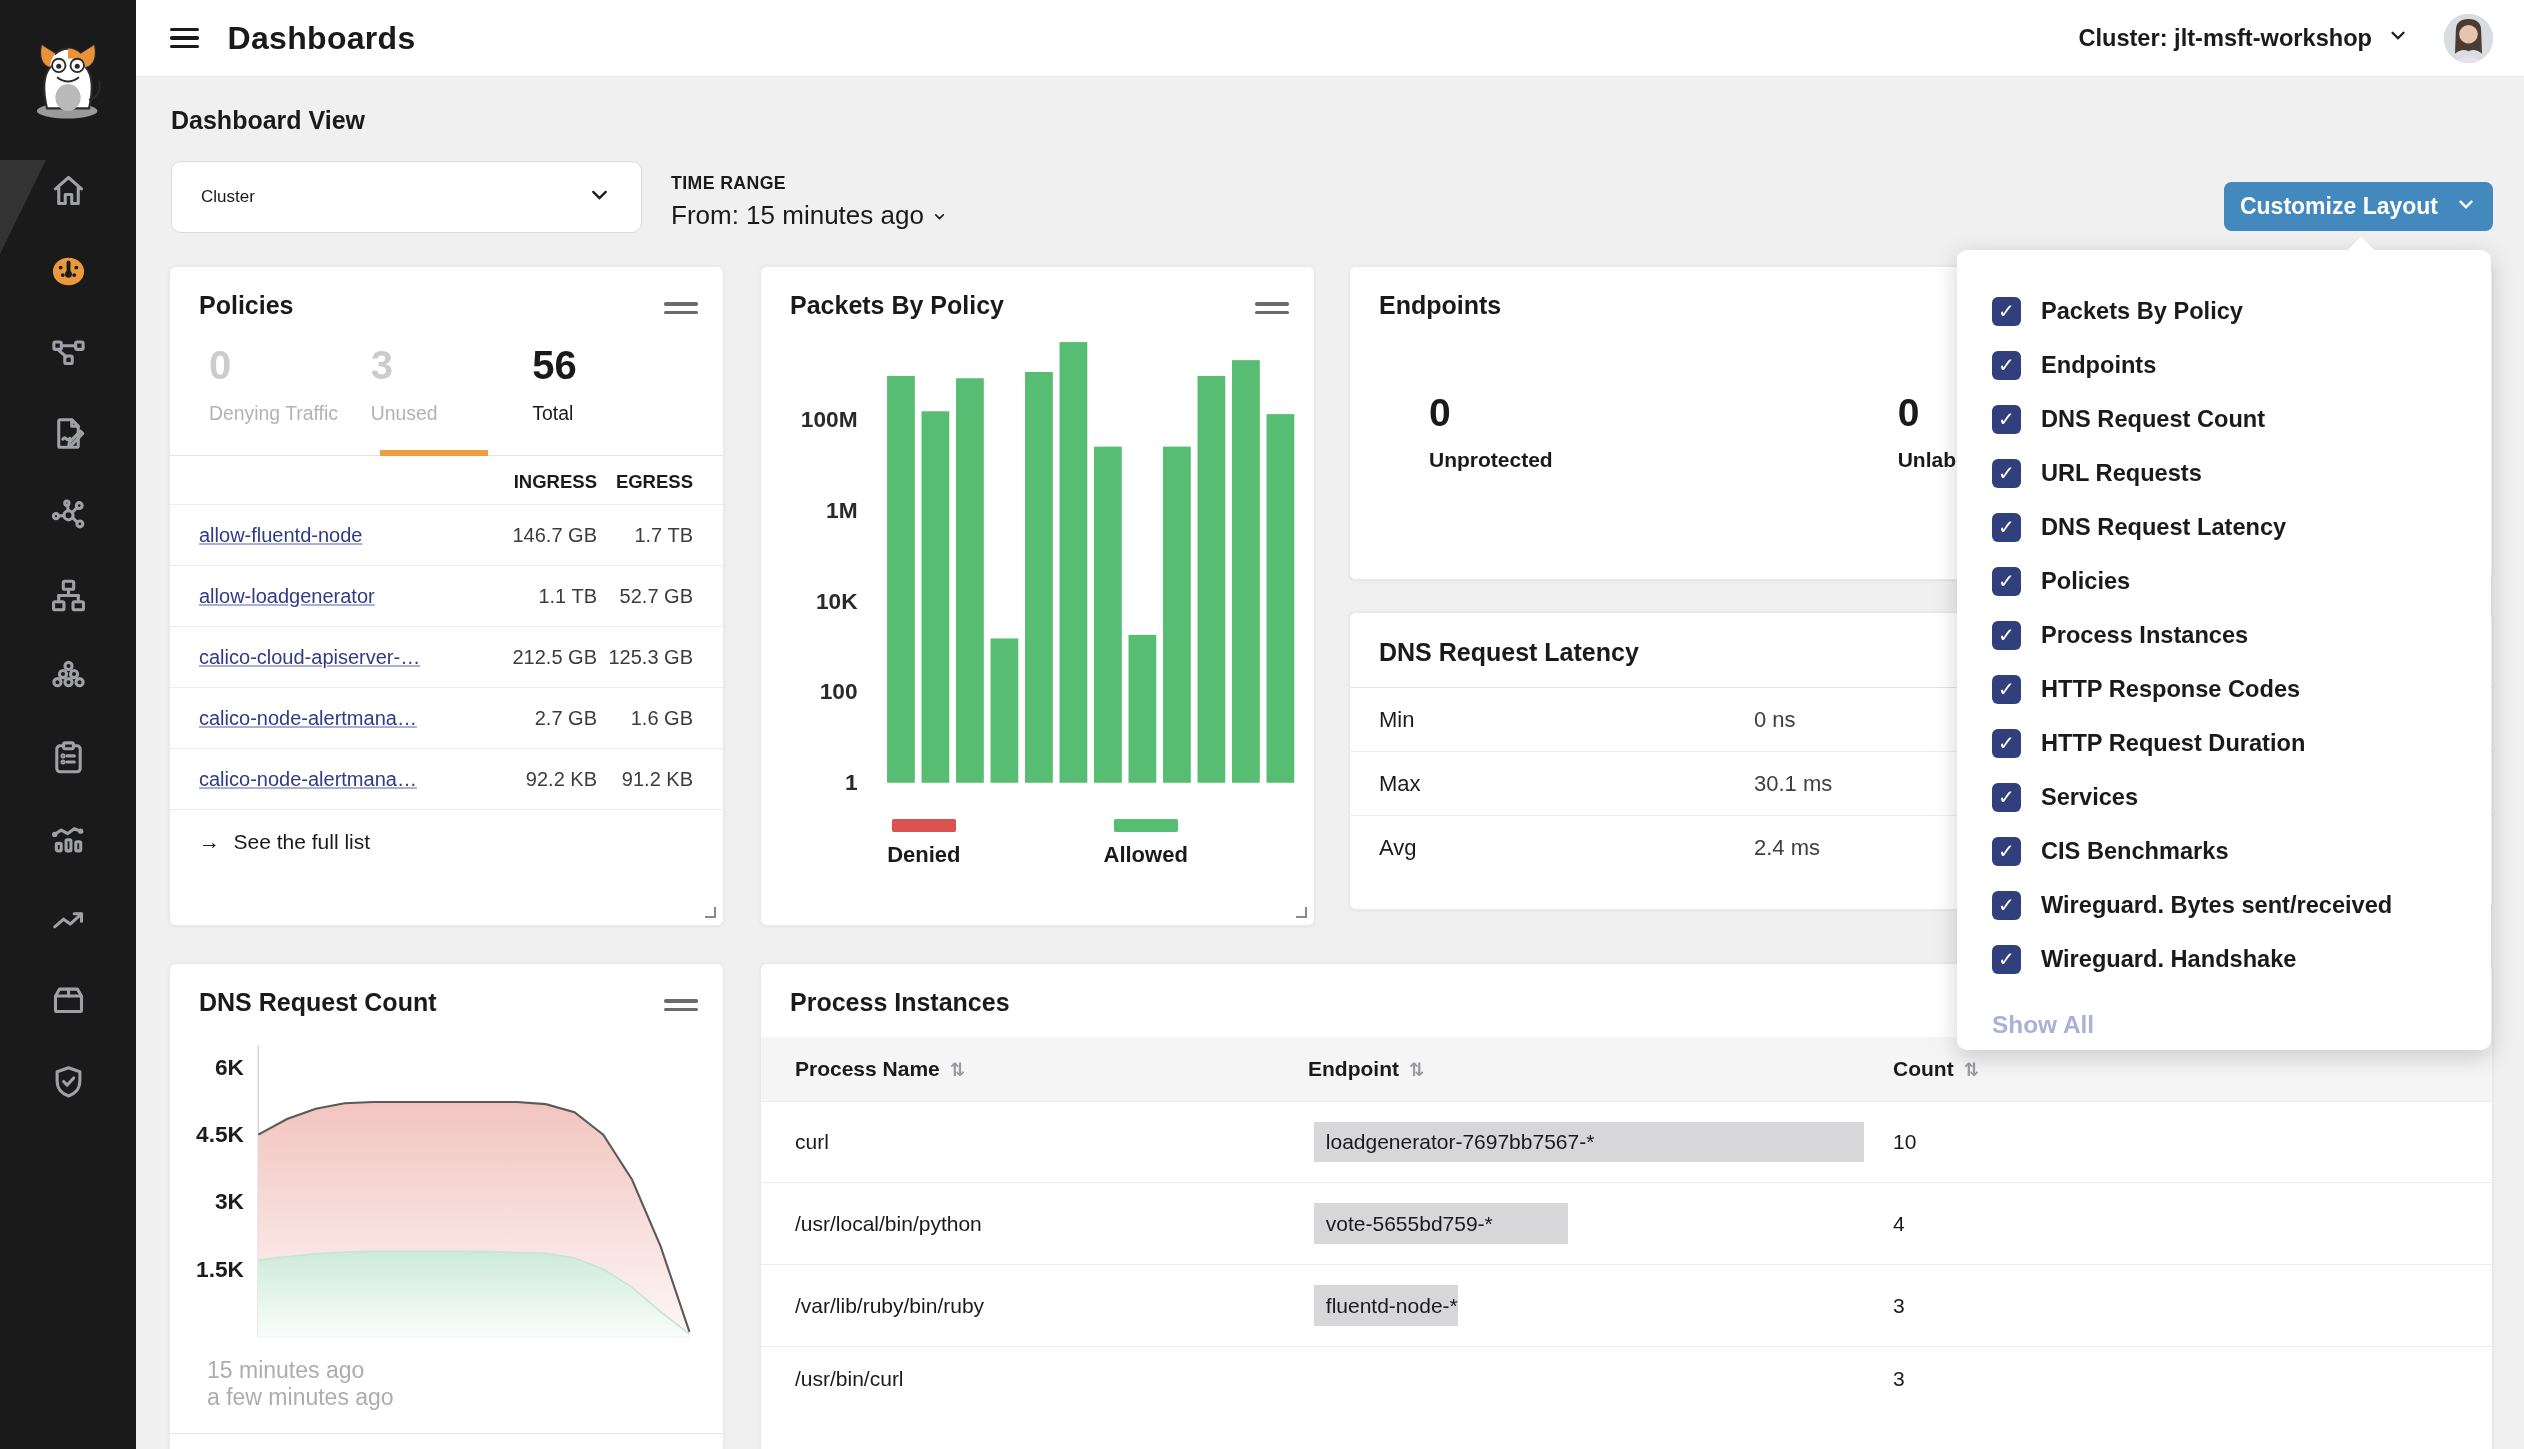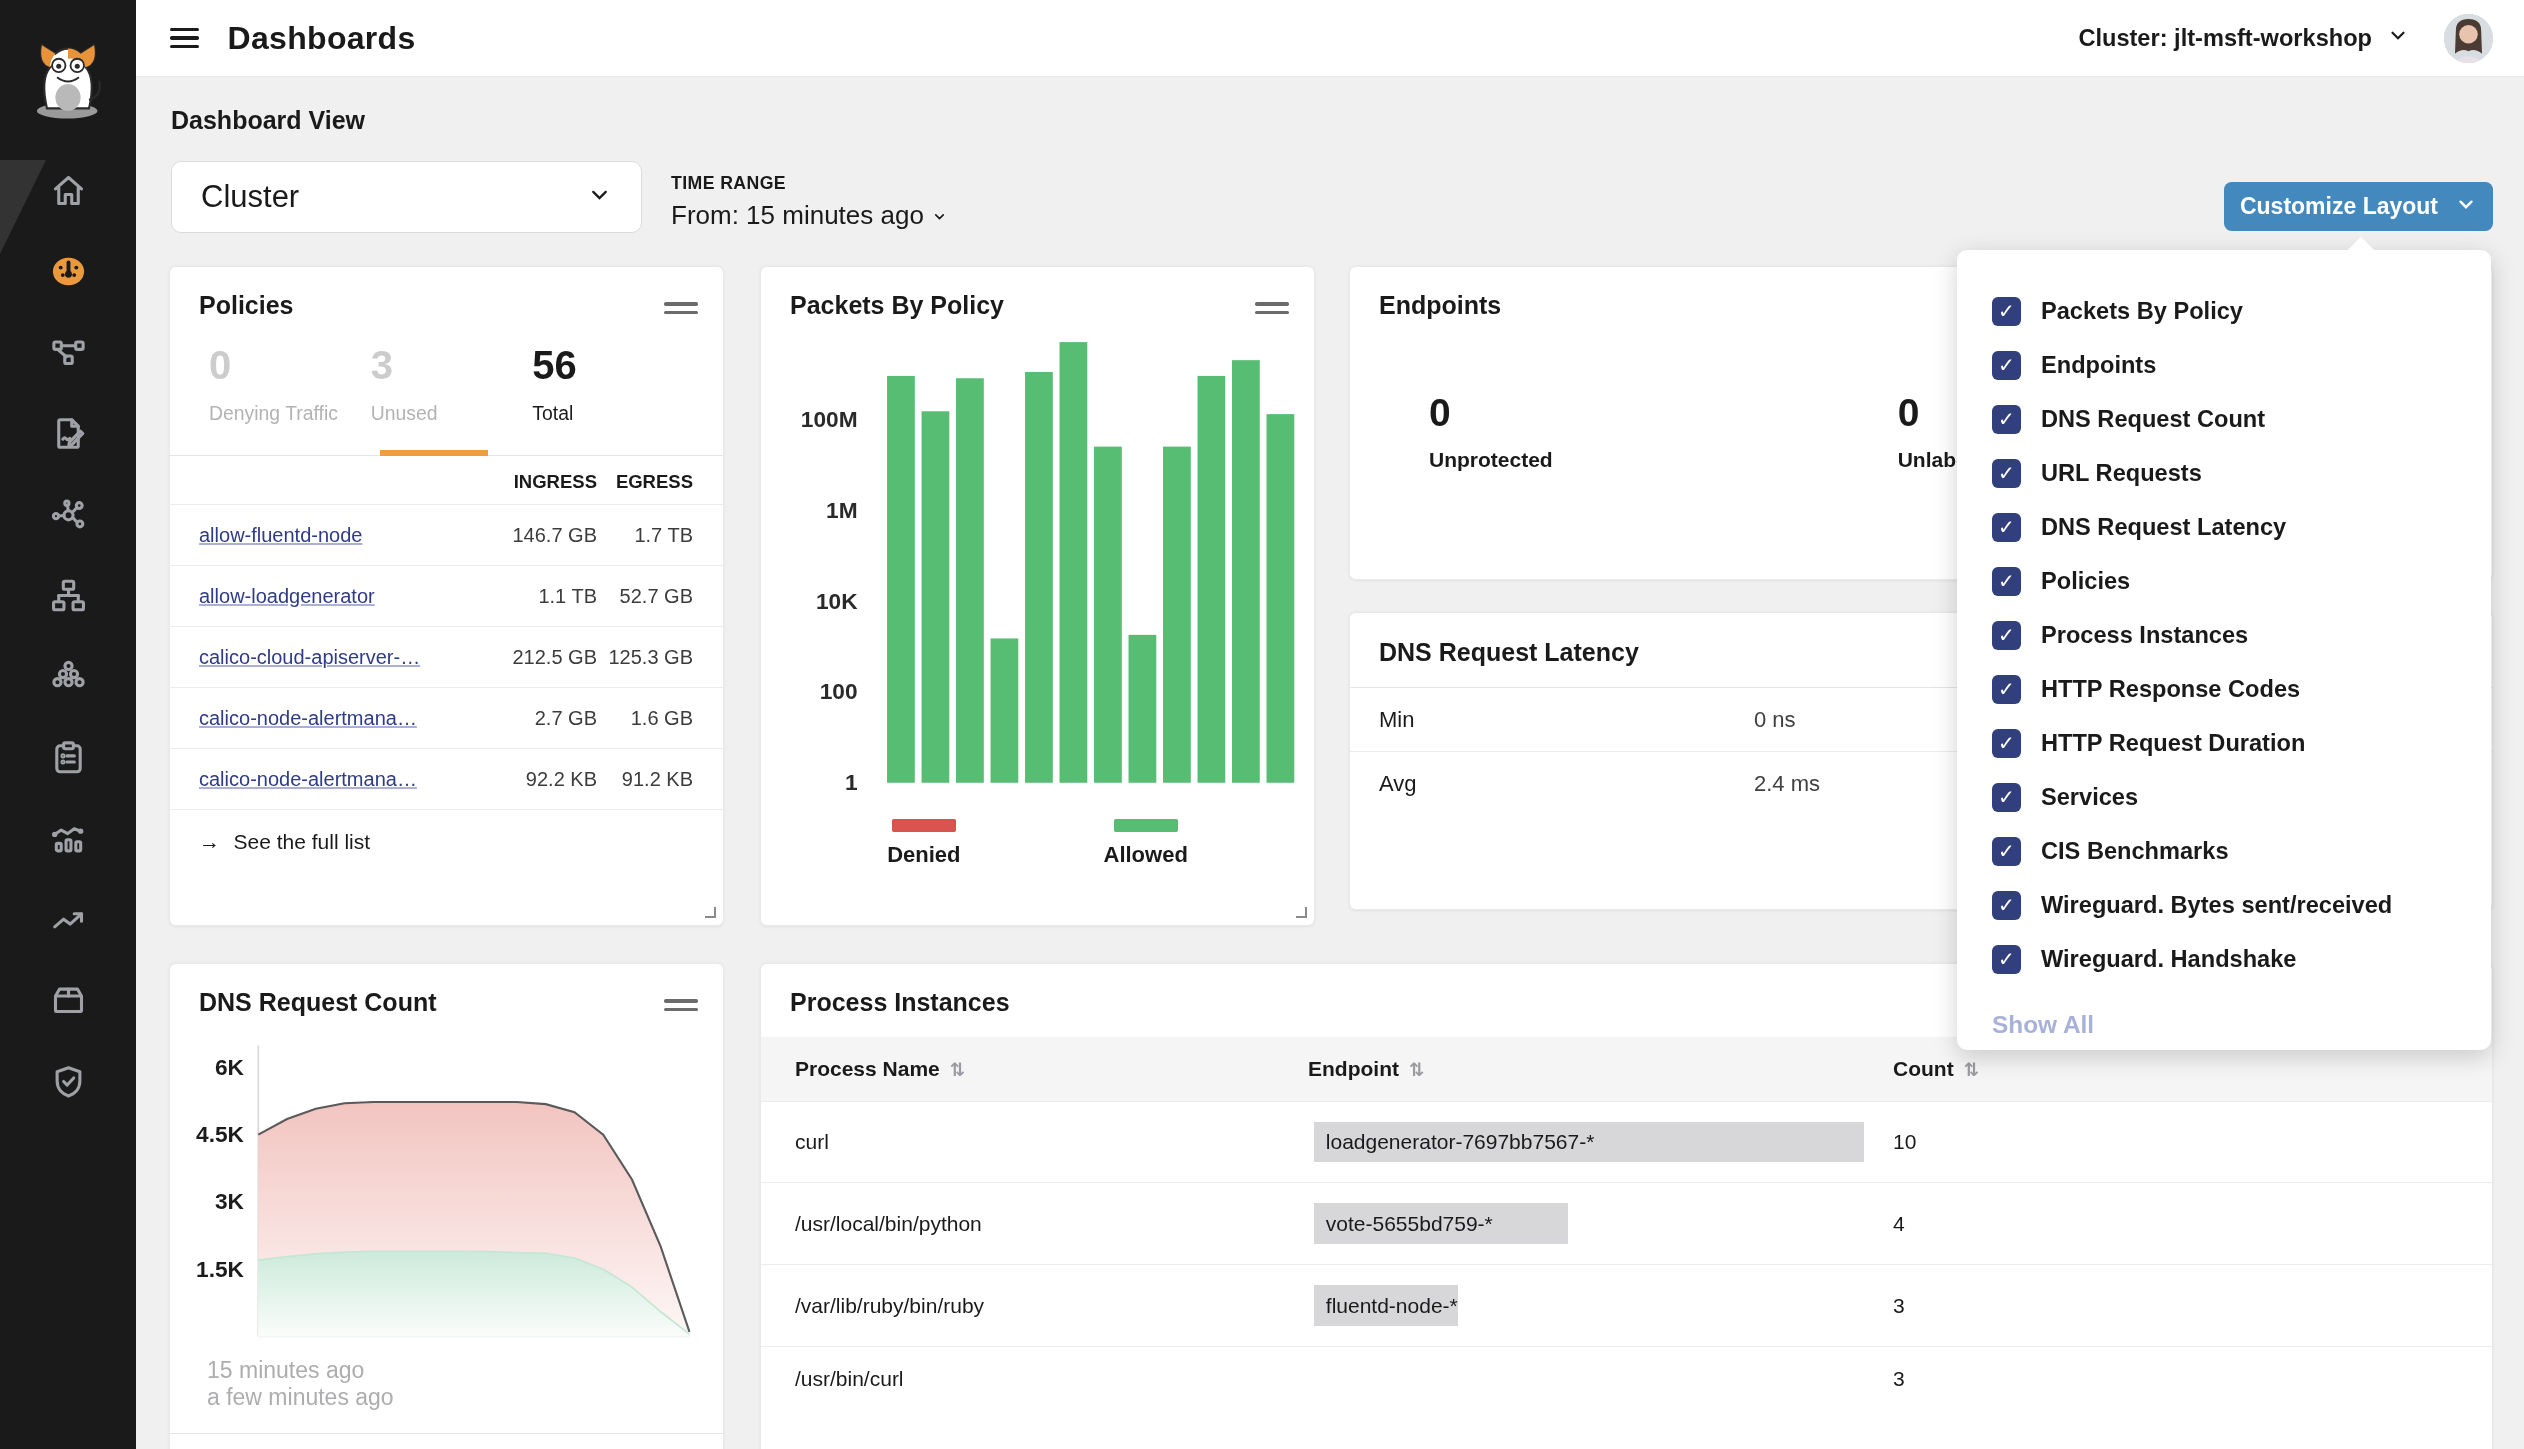--- a/index.html
+++ b/index.html
@@ -23,21 +23,21 @@
   .hamburger span { display:block; width:29px; height:3.4px; background:#1a1a1a; border-radius:1.7px; margin:5px 0; }
   .page-title { margin-left:23.6px; font-size:32px; font-weight:800; letter-spacing:0.3px; }
   .header-right { margin-left:auto; display:flex; align-items:center; gap:35px; padding-right:32px; }
   .cluster-select { display:flex; align-items:center; gap:15px; font-size:23.6px; font-weight:600; cursor:pointer; }
   .avatar { width:49px; height:49px; border-radius:50%; overflow:hidden; background:#cfd6dd; cursor:pointer; }
 
   
   .view-label { position:absolute; left:171px; top:106px; font-size:25px; font-weight:600; }
   .view-select { position:absolute; left:171px; top:161px; width:471px; height:72px; background:#fff;
                  border:1.7px solid #dcdcdc; border-radius:10px; display:flex; align-items:center;
-                 padding:0 29px; font-size:31px; cursor:pointer; }
+                 padding:0 29px; font-size:17px; cursor:pointer; }
   .view-select .chev { margin-left:auto; }
   .time-range { position:absolute; left:671px; top:173px; }
   .time-range .tr-label { font-size:17.7px; font-weight:700; letter-spacing:0.4px; }
   .time-range .tr-value { font-size:26px; margin-top:5.9px; display:flex; align-items:center; gap:8.4px; cursor:pointer; }
   .customize-btn { position:absolute; left:2224px; top:182px; width:269px; height:49px; background:#4389BE;
                    border:none; border-radius:7.6px; color:#fff; font-size:23px; font-weight:600;
                    font-family:inherit; display:flex; align-items:center; justify-content:center; gap:17px; cursor:pointer; }
 
   
   .card { position:absolute; background:#fff; border-radius:6.7px; border:0.8px solid #e9e9ea;
@@ -467,20 +467,24 @@
     </div>
   </section>
 
   <section class="card" id="card-dnslatency">
     <div class="kv-head">
       <div class="card-title">DNS Request Latency</div>
     </div>
     <div class="kv-row">
       <span class="k">Min</span>
       <span class="val">0 ns</span>
+    </div>
+    <div class="kv-row">
+      <span class="k">Max</span>
+      <span class="val">30.1 ms</span>
     </div>
     <div class="kv-row">
       <span class="k">Avg</span>
       <span class="val">2.4 ms</span>
     </div>
   </section>
 
   <section class="card" id="card-dnscount">
     <div class="card-head">
       <div class="card-title">DNS Request Count</div>

